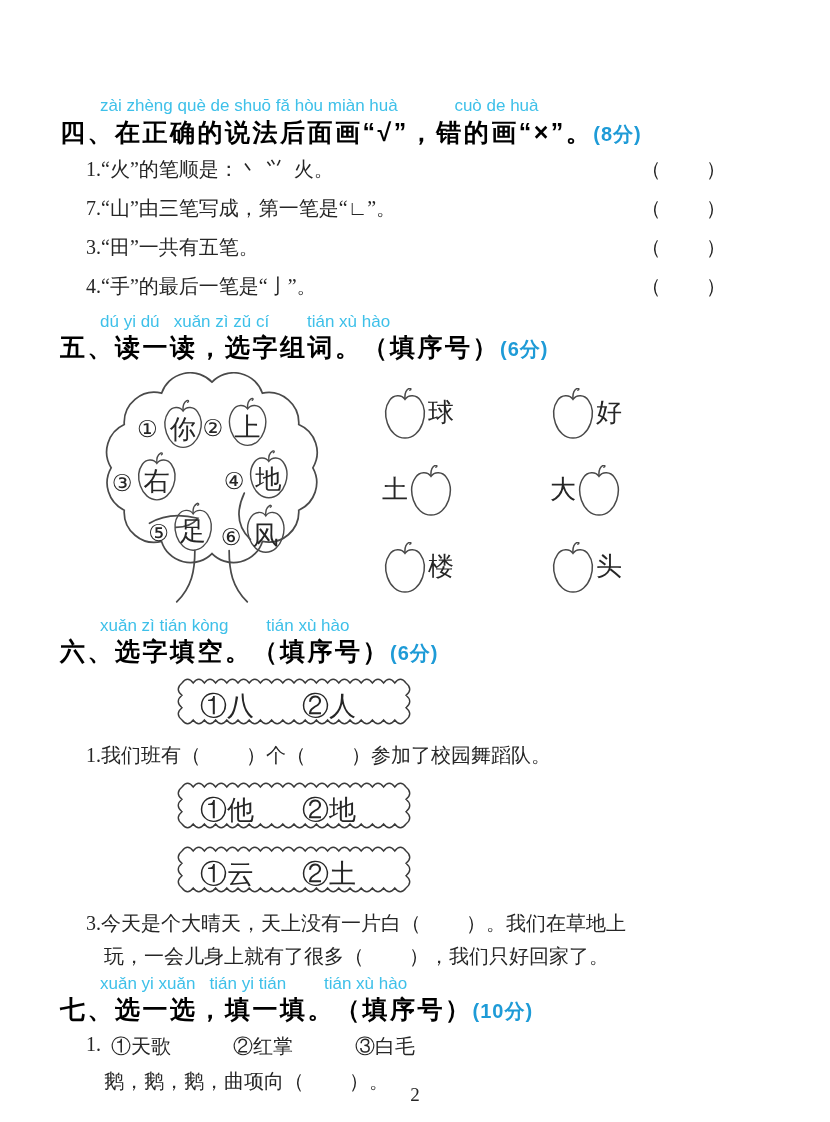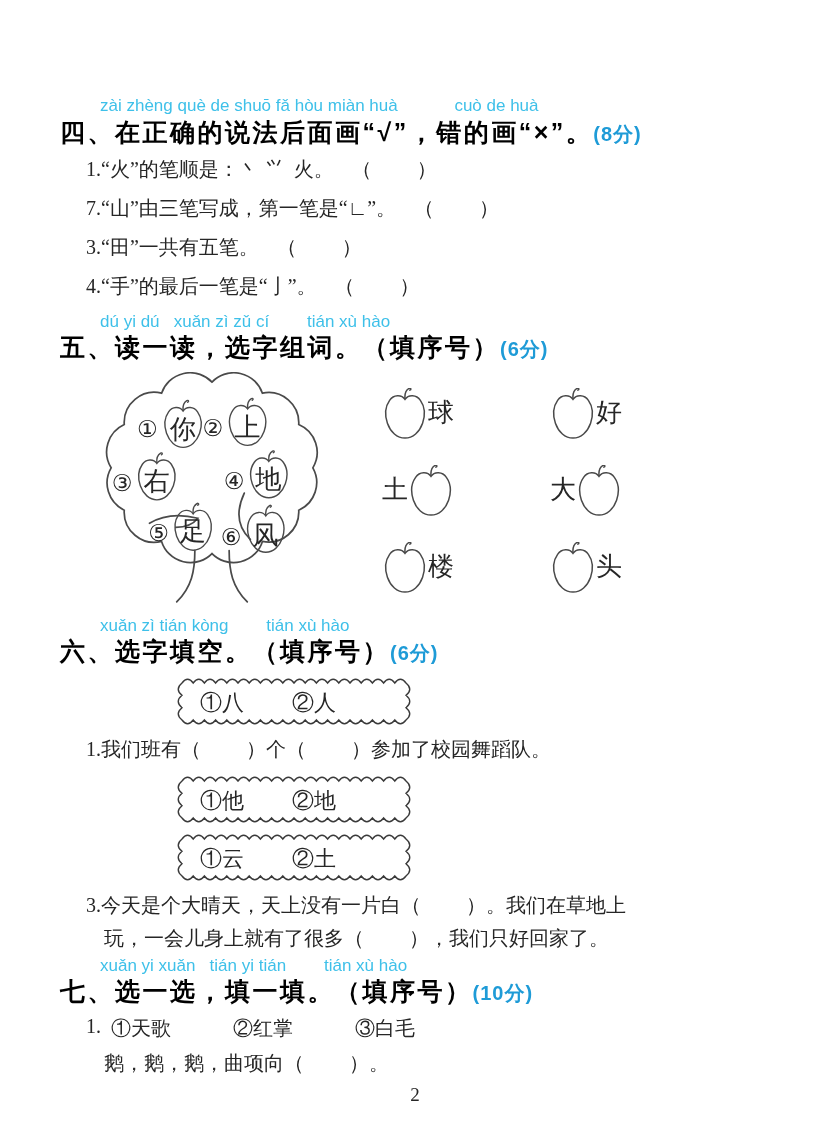--- a/index.html
+++ b/index.html
@@ -6,32 +6,32 @@
   body{width:830px;height:1122px;position:relative;overflow:hidden;
        font-family:"Liberation Serif","DejaVu Serif",serif;color:#262626;}
   .page{box-sizing:border-box;width:830px;height:1122px;padding:96px 58px 20px 60px;position:relative;}
   .pinyin{color:#3ec0e9;font-family:"Liberation Sans","DejaVu Sans",sans-serif;
           font-size:17px;line-height:1.15;margin-left:40px;white-space:pre;}
   .sec-header{margin:1px 0 8px 0;line-height:1.25;}
   .sec-title{color:#000000;font-weight:bold;font-size:25px;letter-spacing:2.5px;
              font-family:"Liberation Sans","DejaVu Sans",sans-serif;}
   .sec-score{color:#1e9bd7;font-weight:bold;font-size:20px;letter-spacing:1px;
              font-family:"Liberation Sans","DejaVu Sans",sans-serif;}
-  .q-row{display:flex;align-items:baseline;
+  .q-row{display:flex;justify-content:space-between;align-items:baseline;
          font-size:20px;margin:6px 0 12px 0;padding-left:26px;gap:18px;}
   .q-answer{margin-right:46px;white-space:pre;}
   .five-content{display:flex;gap:44px;margin:4px 0 6px 26px;align-items:flex-start;}
   .tree-wrap{flex:0 0 auto;}
   .pairs-grid{display:grid;grid-template-columns:auto auto;column-gap:96px;row-gap:26px;
               margin-top:16px;font-size:26px;align-items:center;}
   .pair{display:flex;align-items:center;}
   .pair .cjk{line-height:1;}
   .apple-svg{display:block;}
   .wavy-box{position:relative;width:190px;padding:11px 20px 9px 22px;margin:12px 0 8px 118px;
-            display:flex;gap:48px;font-size:22px;line-height:1.2;}
+            display:flex;gap:48px;font-size:27px;line-height:1.2;}
   .wavy-svg{position:absolute;left:0;top:0;pointer-events:none;}
   .sentence{font-size:20px;line-height:1.55;padding-left:26px;white-space:pre;margin:2px 0;}
   .sentence.cont{padding-left:44px;}
   .options-row{display:flex;gap:62px;font-size:20px;padding-left:26px;margin:4px 0 6px 0;}
   .page-number{position:absolute;bottom:16px;left:0;right:0;text-align:center;
                font-size:19px;color:#262626;}
   svg text{font-family:"Liberation Serif","DejaVu Serif",serif;}
 </style>
 </head>
 <body>

